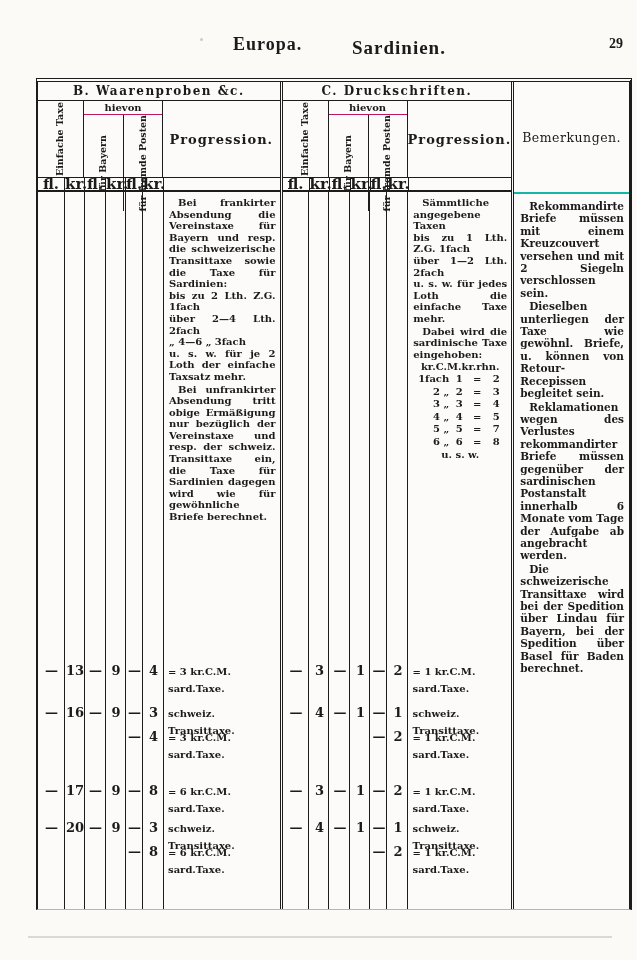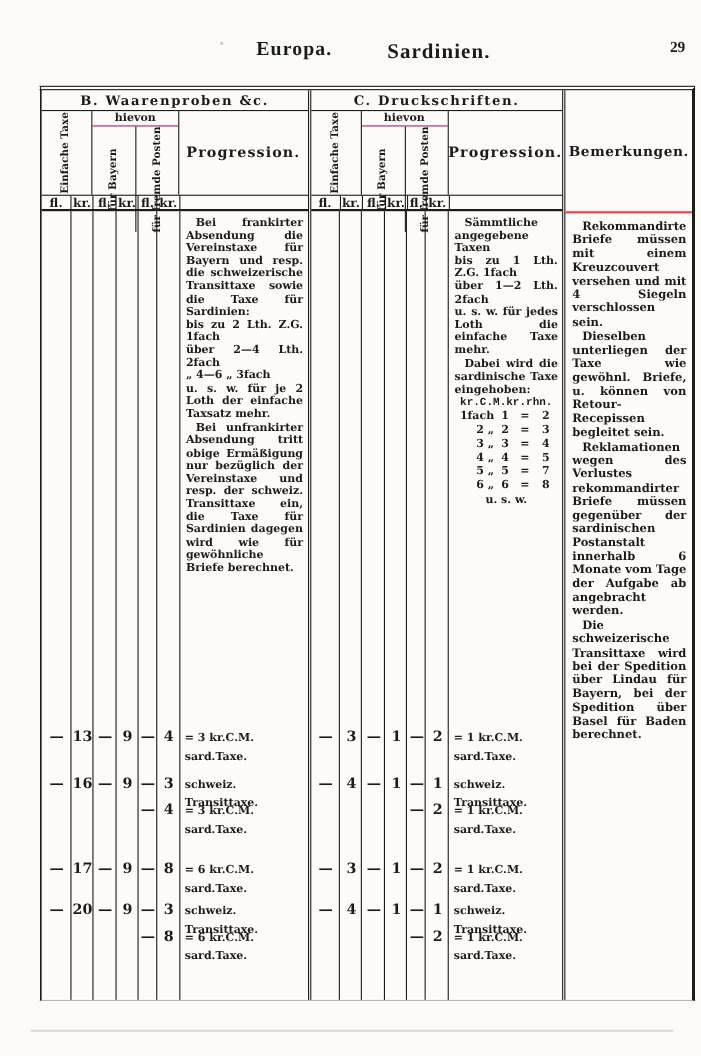--- a/index.html
+++ b/index.html
@@ -45,41 +45,41 @@
     text-align:center; white-space:pre-line;
   }
   .cell-einfache { width:46px; border-right:1px solid #1c1c1c; }
   .hievon-group { width:79px; border-right:1px solid #1c1c1c; display:flex; flex-direction:column; }
   .hievon-label { height:14px; border-bottom:1px solid #be185d; text-align:center; font-size:10px; font-weight:bold; line-height:14px; }
   .hievon-cols { flex:1; display:flex; }
   .cell-bayern { width:40px; border-right:1px solid #1c1c1c; }
   .cell-fremde { flex:1; }
   .prog-head { flex:1; display:flex; align-items:center; justify-content:center; font-size:13px; font-weight:bold; letter-spacing:1px; }
 
-  .unit-row { height:14px; border-bottom:2px solid #1c1c1c; display:flex; font-size:11px; font-weight:bold; }
+  .unit-row { height:14px; border-bottom:2px solid #1c1c1c; display:flex; font-size:15px; font-weight:bold; }
   .unit-cell { border-right:1px solid #1c1c1c; text-align:center; line-height:13px; }
   .u1{width:27px}.u2{width:20px}.u3{width:21px}.u4{width:20px}.u5{width:17px}.u6{width:21px}
   .unit-prog { flex:1; }
 
   .sec-body { flex:1; position:relative; }
   .grid { position:absolute; inset:0; display:flex; }
   .g { border-right:1px solid #1c1c1c; }
   .g1{width:27px}.g2{width:20px}.g3{width:21px}.g4{width:20px}.g5{width:17px}.g6{width:21px}
   .g-prog { flex:1; border-right:none; padding:5px 4px 0 5px; }
 
   .par {
     font-size:10px; font-weight:bold; line-height:11.6px;
     text-align:justify; text-indent:9px; white-space:pre-line;
     margin-bottom:1px;
   }
   .remarks-body .par { font-size:10.5px; line-height:12.4px; }
 
   
   .conv { margin-top:1px; font-weight:bold; font-size:10px; }
-  .conv-head { display:flex; justify-content:center; gap:0; margin:1px 0;font-family:Liberation Mono, monospace; }
+  .conv-head { display:flex; justify-content:center; gap:0; margin:1px 0; }
   .conv-head span { text-align:center; }
   .conv-row { display:flex; line-height:12.5px; }
   .cv-a { width:36px; text-align:right; }
   .cv-b { width:20px; text-align:center; }
   .cv-eq { width:16px; text-align:center; }
   .cv-c { width:22px; text-align:center; }
   .conv-foot { text-align:center; margin-top:1px; font-weight:bold; font-size:10px; }
 
   
   .rows { position:absolute; inset:0; }
@@ -89,23 +89,23 @@
   .drow:nth-child(3){top:536px}
   .drow:nth-child(4){top:590px}
   .drow:nth-child(5){top:627px}
   .drow:nth-child(6){top:651px}
   .dc { text-align:center; font-size:13px; font-weight:bold; line-height:17px; }
   .d1{width:27px}.d2{width:20px}.d3{width:21px}.d4{width:20px}.d5{width:17px}.d6{width:21px}
   .dlabel { flex:1; font-size:10px; font-weight:bold; line-height:17px; padding-left:4px; text-align:left; }
 
   
   .rem-head {
-    height:112px; border-bottom:2px solid #ef4444;
+    height:112px; border-bottom:2px solid #14b8a6;
     display:flex; align-items:center; justify-content:center;
-    font-size:12.5px; font-weight:bold; letter-spacing:0.5px;
+    font-size:12.5px; font-weight:normal; letter-spacing:0.5px;
   }
   .remarks-body { padding:6px 5px 0 6px; }
 
   
   .smudge { position:absolute; left:28px; top:936px; width:584px; height:2px; background:#dcd9d2; }
   .speck1 { position:absolute; left:200px; top:38px; width:3px; height:3px; background:#cfccc5; border-radius:50%; }
 </style>
 </head>
 <body>
 
@@ -385,21 +385,21 @@
     <span class="dc d6">2</span>
     <span class="dlabel">= 1 kr.C.M. sard.Taxe.</span>
   </div>
 </div>
     </div>
   </div>
 
   <div class="section sec-r">
     <div class="rem-head">Bemerkungen.</div>
     <div class="remarks-body">
-  <p class="par">Rekommandirte Briefe müssen mit einem Kreuzcouvert versehen und mit 4 Siegeln verschlossen sein.</p>
+  <p class="par">Rekommandirte Briefe müssen mit einem Kreuzcouvert versehen und mit 2 Siegeln verschlossen sein.</p>
 
   <p class="par">Dieselben unterliegen der Taxe wie gewöhnl. Briefe, u. können von Retour-Recepissen begleitet sein.</p>
 
   <p class="par">Reklamationen wegen des Verlustes rekommandirter Briefe müssen gegenüber der sardinischen Postanstalt innerhalb 6 Monate vom Tage der Aufgabe ab angebracht werden.</p>
 
   <p class="par">Die schweizerische Transittaxe wird bei der Spedition über Lindau für Bayern, bei der Spedition über Basel für Baden berechnet.</p>
 </div>
   </div>
 
 </div>

